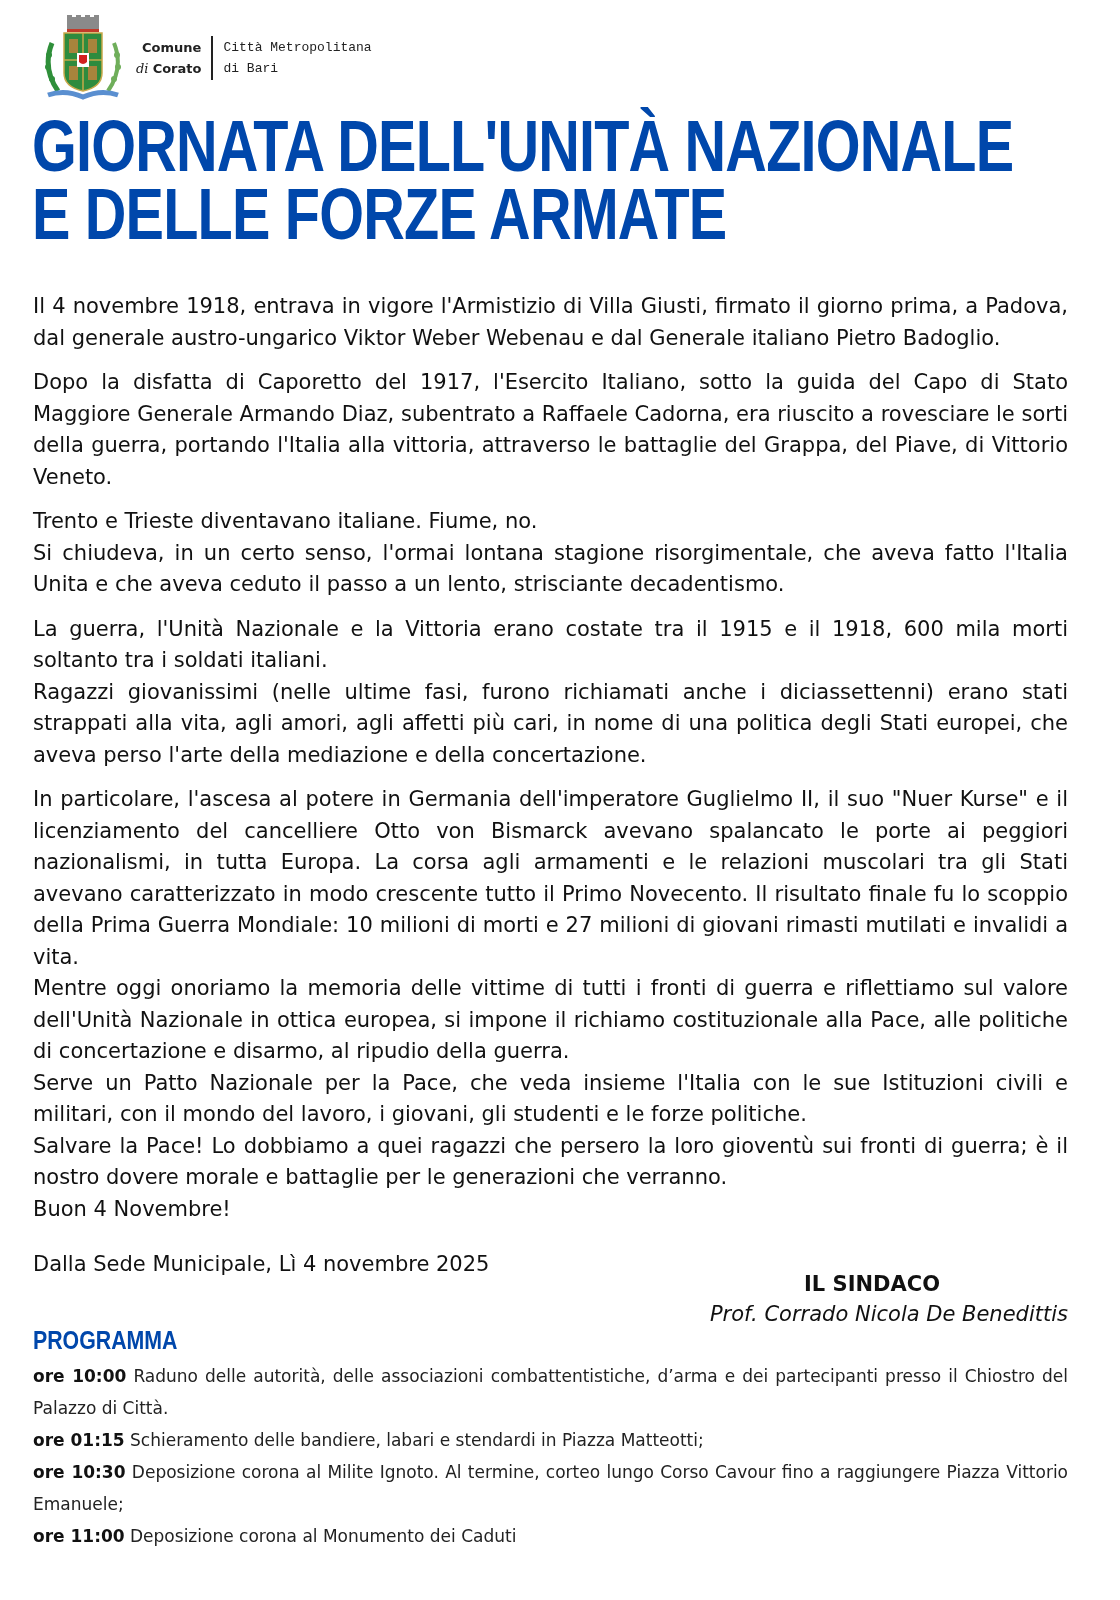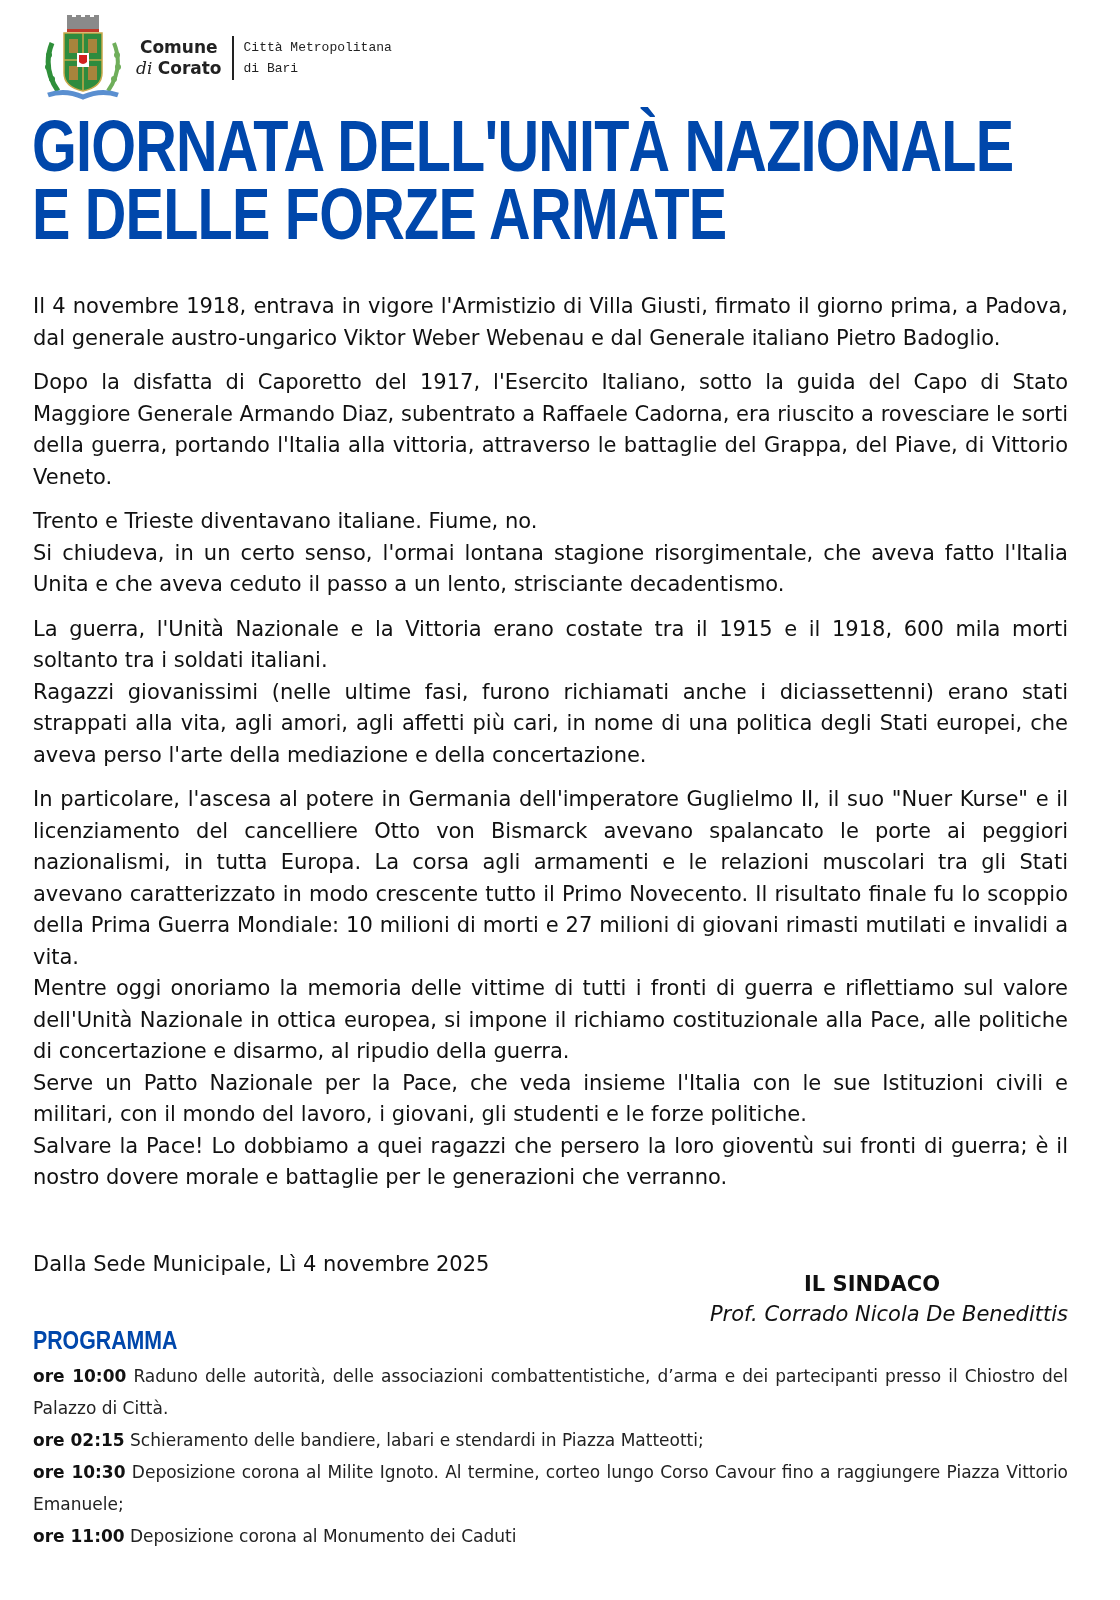--- a/index.html
+++ b/index.html
@@ -1,20 +1,20 @@
 <!DOCTYPE html>
 <html><head>
 <meta charset="utf-8">
 <style>
   html, body { margin: 0; padding: 0; background: #ffffff; }
   body { width: 1120px; height: 1600px; position: relative; overflow: hidden; color: #111; font-family: "Liberation Sans", sans-serif; }
   .header { position: absolute; left: 40px; top: 12px; height: 92px; display: flex; align-items: center; }
   .crest { width: 86px; height: 90px; }
   .brand { display: flex; align-items: center; margin-left: 10px; }
-  .brand-left { font-family: "DejaVu Sans", sans-serif; font-size: 17px; line-height: 21px; color: #222; text-align: center; }
+  .brand-left { font-family: "DejaVu Sans", sans-serif; font-size: 13px; line-height: 21px; color: #222; text-align: right; }
   .brand-left b { font-weight: bold; }
   .brand-left i { font-family: "DejaVu Serif", serif; font-style: italic; font-weight: normal; }
   .brand-sep { width: 2px; height: 44px; background: #222; margin: 0 10px; }
   .brand-right { font-family: Liberation Mono, monospace; font-size: 13px; line-height: 21px; color: #222; }
   .title { position: absolute; left: 32px; top: 112px; width: 1060px; color: #0047ab; font-family: "Liberation Sans", sans-serif; font-weight: bold; font-size: 72px; line-height: 68px; letter-spacing: -1px; transform: scaleX(0.80); transform-origin: left top; white-space: nowrap; }
   .title div { width: 1325px; }
   .body { position: absolute; left: 33px; top: 268px; width: 1035px; font-family: "DejaVu Sans", sans-serif; font-size: 21px; line-height: 31.5px; color: #111; text-align: justify; margin-top: 23px; }
   .body p { margin: 0 0 13px 0; }
   .body .line { display: block; }
   .sign-row { position: absolute; left: 33px; top: 1252px; width: 1035px; font-family: "DejaVu Sans", sans-serif; font-size: 21px; }
@@ -91,38 +91,39 @@
   </p>
   <p>
     <span class="line">La guerra, l'Unità Nazionale e la Vittoria erano costate tra il 1915 e il 1918, 600 mila morti soltanto tra i soldati italiani.</span>
     <span class="line">Ragazzi giovanissimi (nelle ultime fasi, furono richiamati anche i diciassettenni) erano stati strappati alla vita, agli amori, agli affetti più cari, in nome di una politica degli Stati europei, che aveva perso l'arte della mediazione e della concertazione.</span>
   </p>
   <p>
     <span class="line">In particolare, l'ascesa al potere in Germania dell'imperatore Guglielmo II, il suo "Nuer Kurse" e il licenziamento del cancelliere Otto von Bismarck avevano spalancato le porte ai peggiori nazionalismi, in tutta Europa. La corsa agli armamenti e le relazioni muscolari tra gli Stati avevano caratterizzato in modo crescente tutto il Primo Novecento. Il risultato finale fu lo scoppio della Prima Guerra Mondiale: 10 milioni di morti e 27 milioni di giovani rimasti mutilati e invalidi a vita.</span>
     <span class="line">Mentre oggi onoriamo la memoria delle vittime di tutti i fronti di guerra e riflettiamo sul valore dell'Unità Nazionale in ottica europea, si impone il richiamo costituzionale alla Pace, alle politiche di concertazione e disarmo, al ripudio della guerra.</span>
     <span class="line">Serve un Patto Nazionale per la Pace, che veda insieme l'Italia con le sue Istituzioni civili e militari, con il mondo del lavoro, i giovani, gli studenti e le forze politiche.</span>
     <span class="line">Salvare la Pace! Lo dobbiamo a quei ragazzi che persero la loro gioventù sui fronti di guerra; è il nostro dovere morale e battaglie per le generazioni che verranno.</span>
+    <span class="line">Buon 4 Novembre!</span>
   </p>
 </div>
 
 <div class="sign-row">
   <div class="dated">Dalla Sede Municipale, Lì 4 novembre 2025</div>
   <div class="sindaco">IL SINDACO</div>
   <div class="mayor">Prof. Corrado Nicola De Benedittis</div>
 </div>
 
 <div class="prog-title">PROGRAMMA</div>
 
 <div class="program">
   <p class="item">
     <span class="time">ore 10:00</span>
     <span>Raduno delle autorità, delle associazioni combattentistiche, d’arma e dei partecipanti  presso il Chiostro del  Palazzo di Città.</span>
   </p>
   <p class="item">
-    <span class="time">ore 02:15</span>
+    <span class="time">ore 01:15</span>
     <span>Schieramento delle bandiere, labari e stendardi in Piazza Matteotti;</span>
   </p>
   <p class="item">
     <span class="time">ore 10:30</span>
     <span>Deposizione corona al Milite Ignoto. Al termine, corteo lungo Corso Cavour fino a raggiungere Piazza Vittorio Emanuele;</span>
   </p>
   <p class="item">
     <span class="time">ore 11:00</span>
     <span>Deposizione corona al Monumento dei Caduti</span>
   </p>

